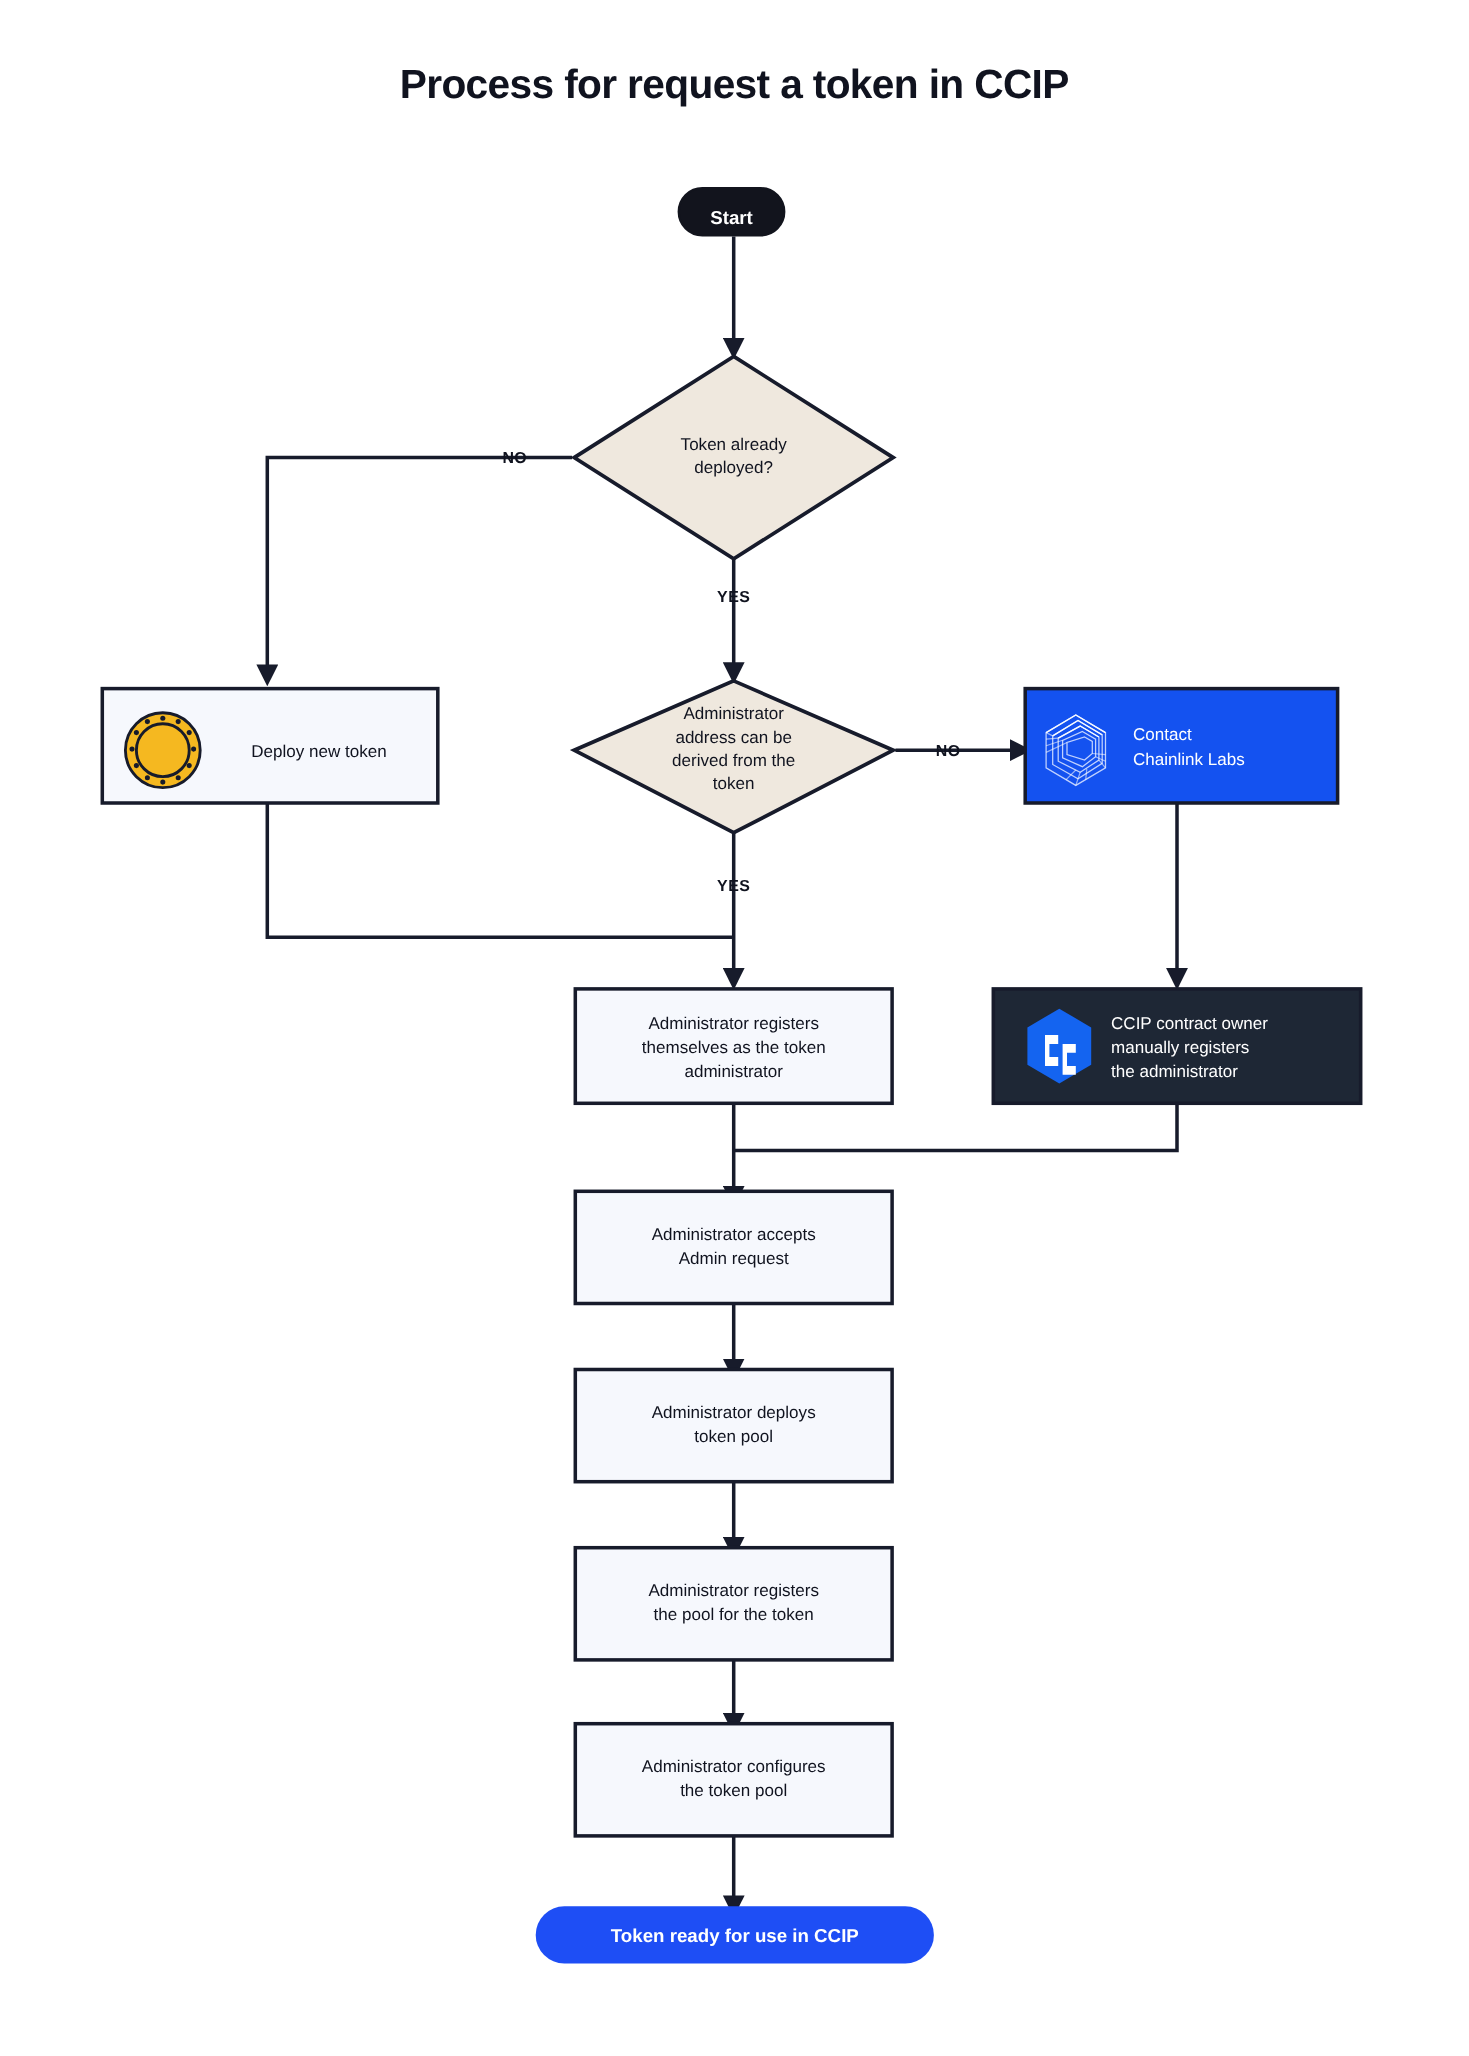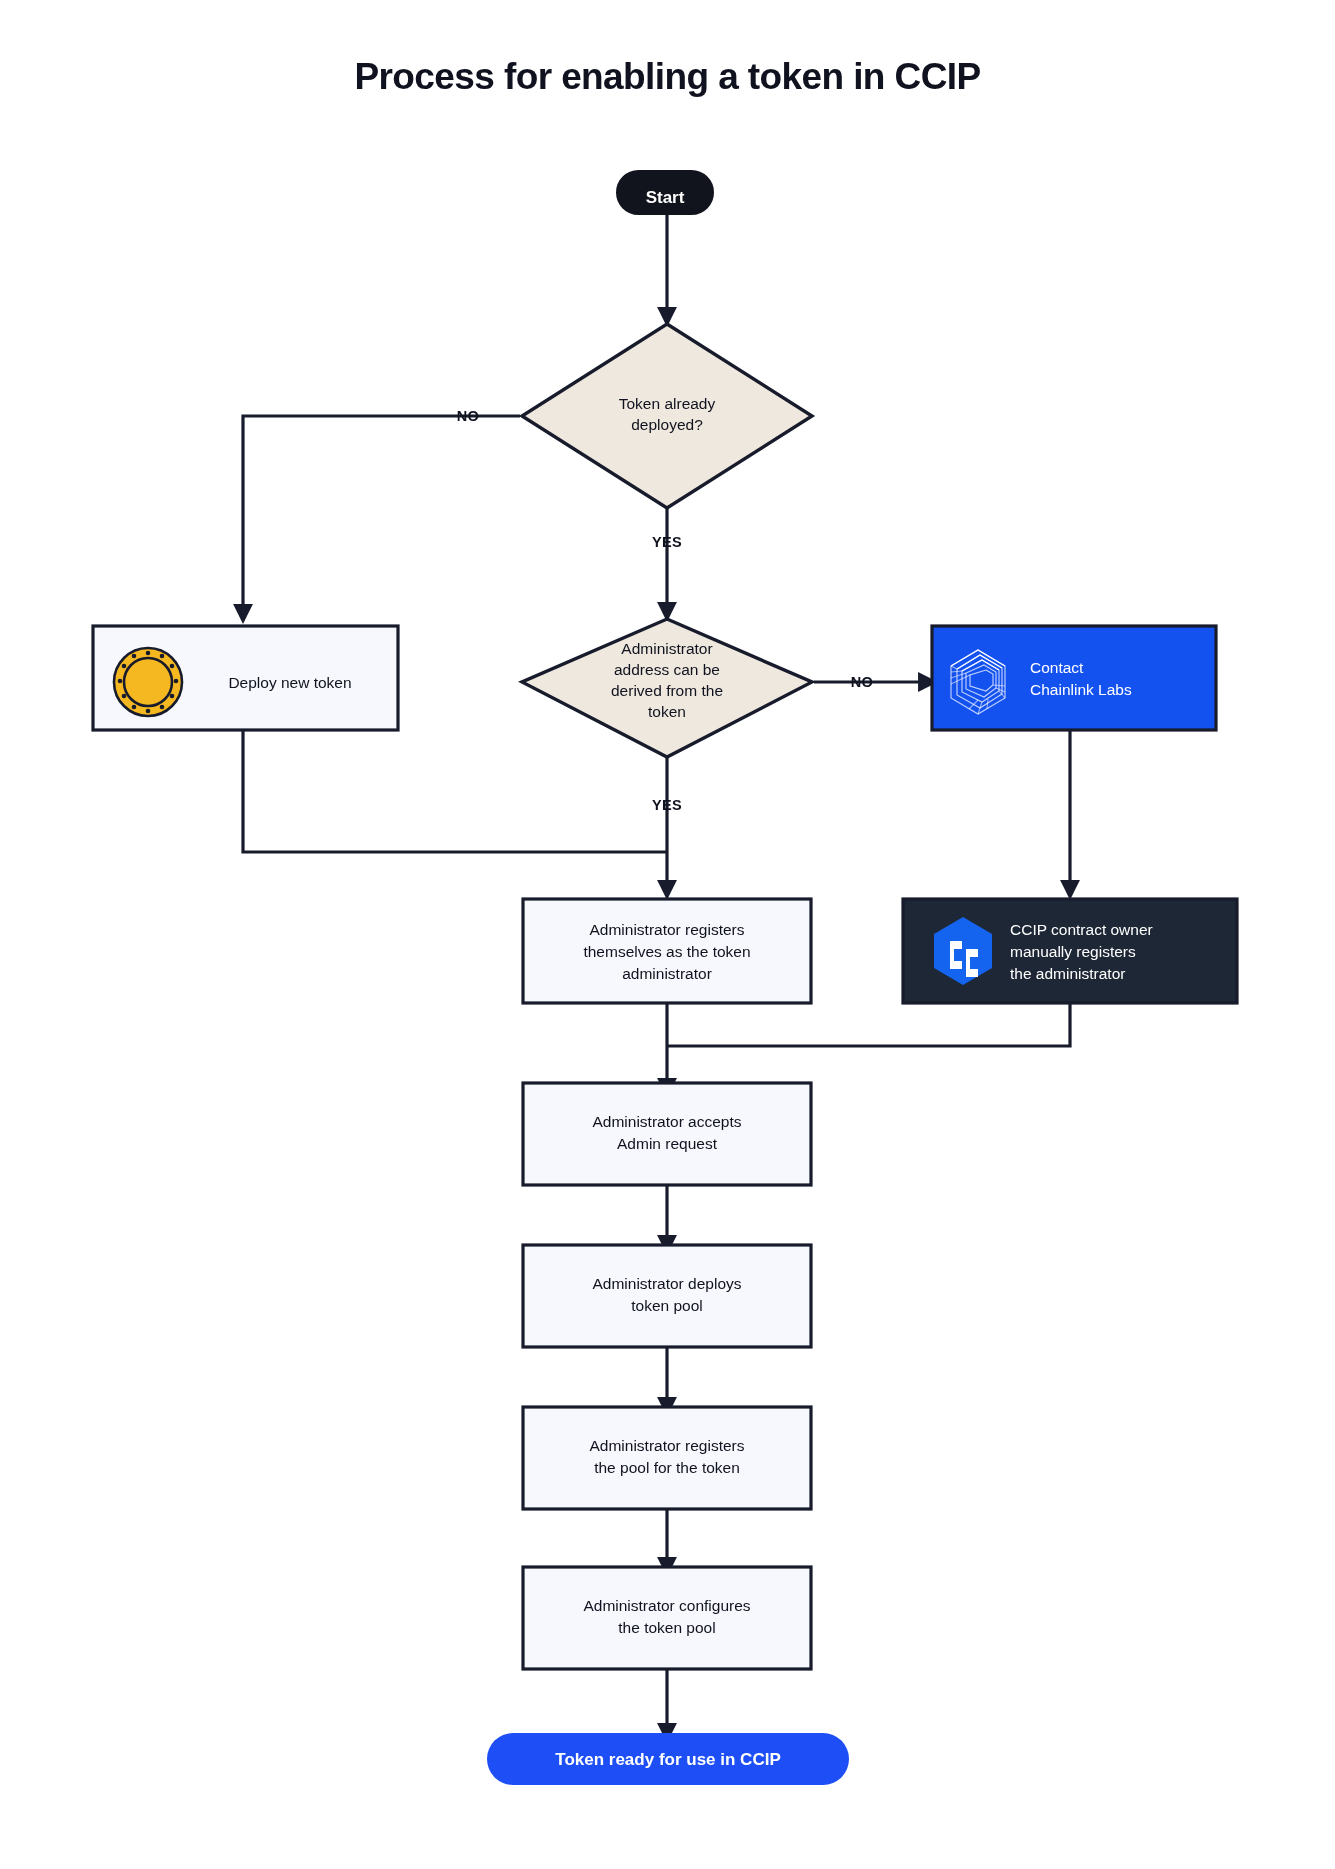--- a/index.html
+++ b/index.html
@@ -62,21 +62,21 @@
   }
   .conn { stroke: #171b2b; stroke-width: 3.2; fill: none; }
   .box-process { fill: #f6f8fd; stroke: #171b2b; stroke-width: 3.2; }
   .box-dark { fill: #1e2735; stroke: #171b2b; stroke-width: 3.2; }
   .box-blue { fill: #1452f0; stroke: #171b2b; stroke-width: 3.2; }
   .diamond { fill: #efe8de; stroke: #171b2b; stroke-width: 3.4; stroke-linejoin: miter; }
 </style>
 </head>
 <body>
 
-<div id="diagram-title">Process for enabling a token in CCIP</div>
+<div id="diagram-title">Process for request a token in CCIP</div>
 
 <svg id="flowchart" width="1335" height="1869" viewBox="0 0 1335 1869">
   <defs>
     <marker id="arrow" viewBox="0 0 12 12" refX="6" refY="6" markerWidth="6.2" markerHeight="6.2" orient="auto-start-reverse">
       <path d="M 0 0 L 12 6 L 0 12 z" fill="#171b2b"></path>
     </marker>
     <clipPath id="coinClip">
         <circle cx="148" cy="682" r="34"></circle>
       </clipPath>
   </defs>

